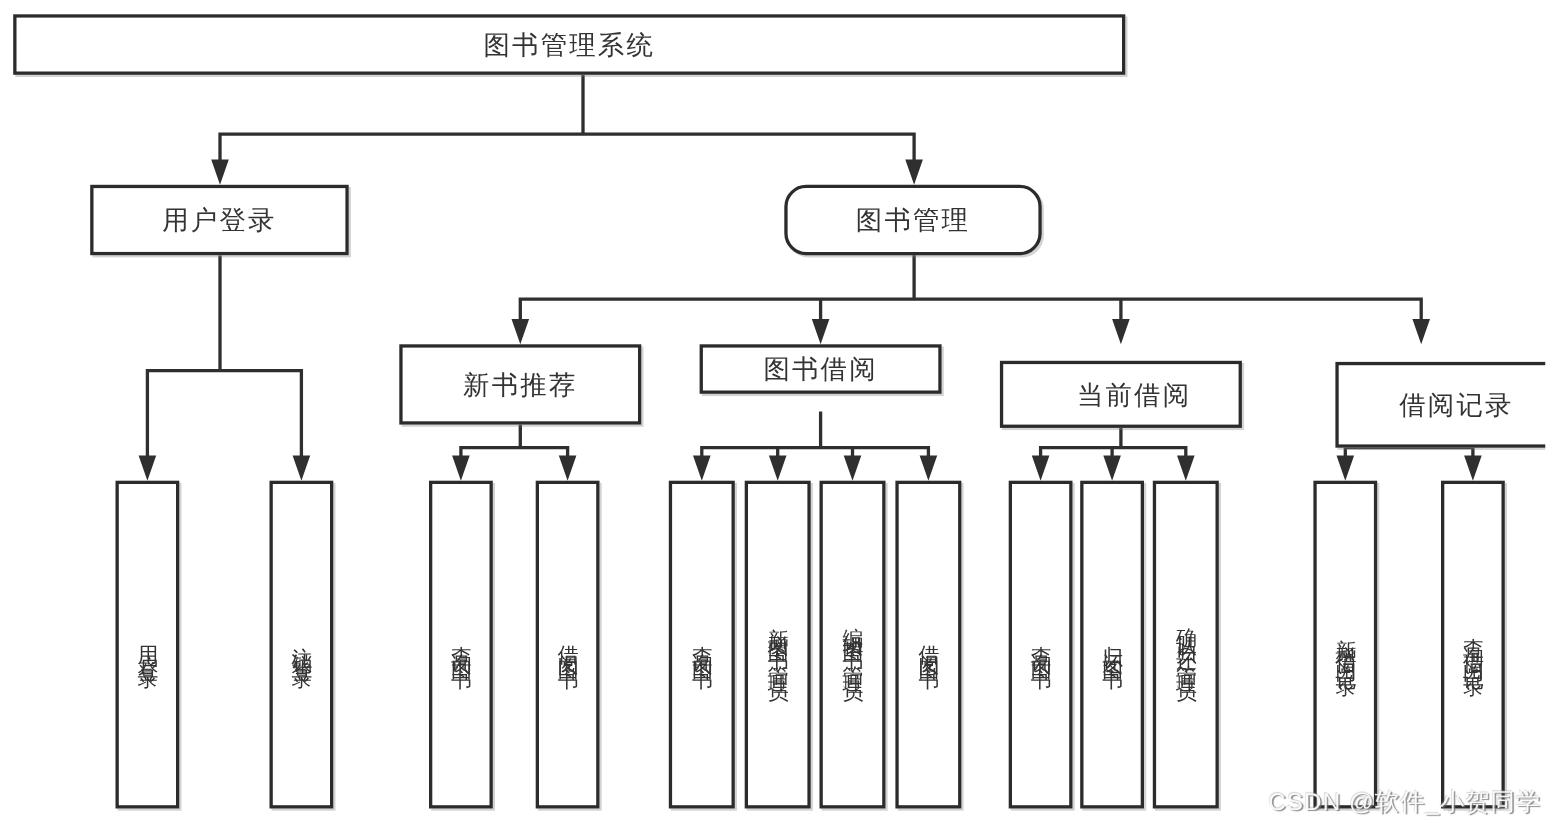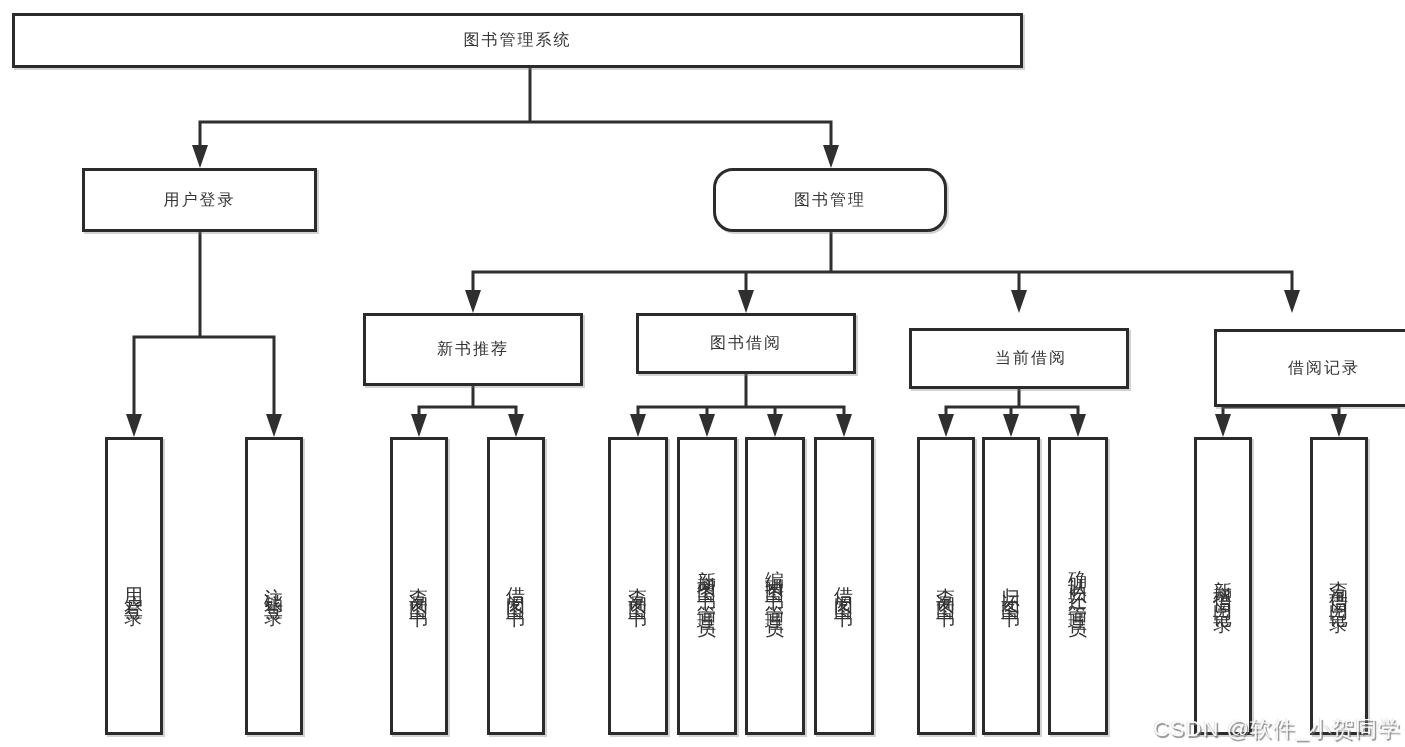--- a/index.html
+++ b/index.html
@@ -20,21 +20,21 @@
     box-sizing: border-box;
     border: 3px solid #2b2b2b;
     background: #ffffff;
     display: flex;
     align-items: center;
     justify-content: center;
     box-shadow: 2px 2px 0 rgba(130,130,130,0.35);
   }
   .box .lbl {
     color: #333333;
-    font-size: 16px;
+    font-size: 24px;
     letter-spacing: 2px;
     white-space: nowrap;
   }
   .leaf .lbl {
     writing-mode: vertical-lr;
     text-orientation: mixed;
     font-size: 19px;
     letter-spacing: 7px;
     line-height: 1;
     white-space: normal;
@@ -104,21 +104,21 @@
   <div class="box" style="left:82px; top:168px; width:235px; height:64px;">
     <span class="lbl">用户登录</span>
   </div>
   <div class="box" style="left:713px; top:168px; width:234px; height:64px;border-radius:20px;">
     <span class="lbl">图书管理</span>
   </div>
 
   <div class="box" style="left:363px; top:313px; width:220px; height:73px;">
     <span class="lbl">新书推荐</span>
   </div>
-  <div class="box" style="left:636px; top:313px; width:220px; height:61px;text-align:center;">
+  <div class="box" style="left:636px; top:313px; width:220px; height:45px;text-align:center;">
     <span class="lbl">图书借阅</span>
   </div>
   <div class="box" style="left:909px; top:328px; width:220px; height:61px;padding-left:24px;">
     <span class="lbl">当前借阅</span>
   </div>
   <div class="box" style="left:1182px; top:329px; width:220px; height:78px;margin-left:32px;">
     <span class="lbl">借阅记录</span>
   </div>
 
   <div class="box leaf" style="left:105px; top:437px; width:58px; height:298px;">

